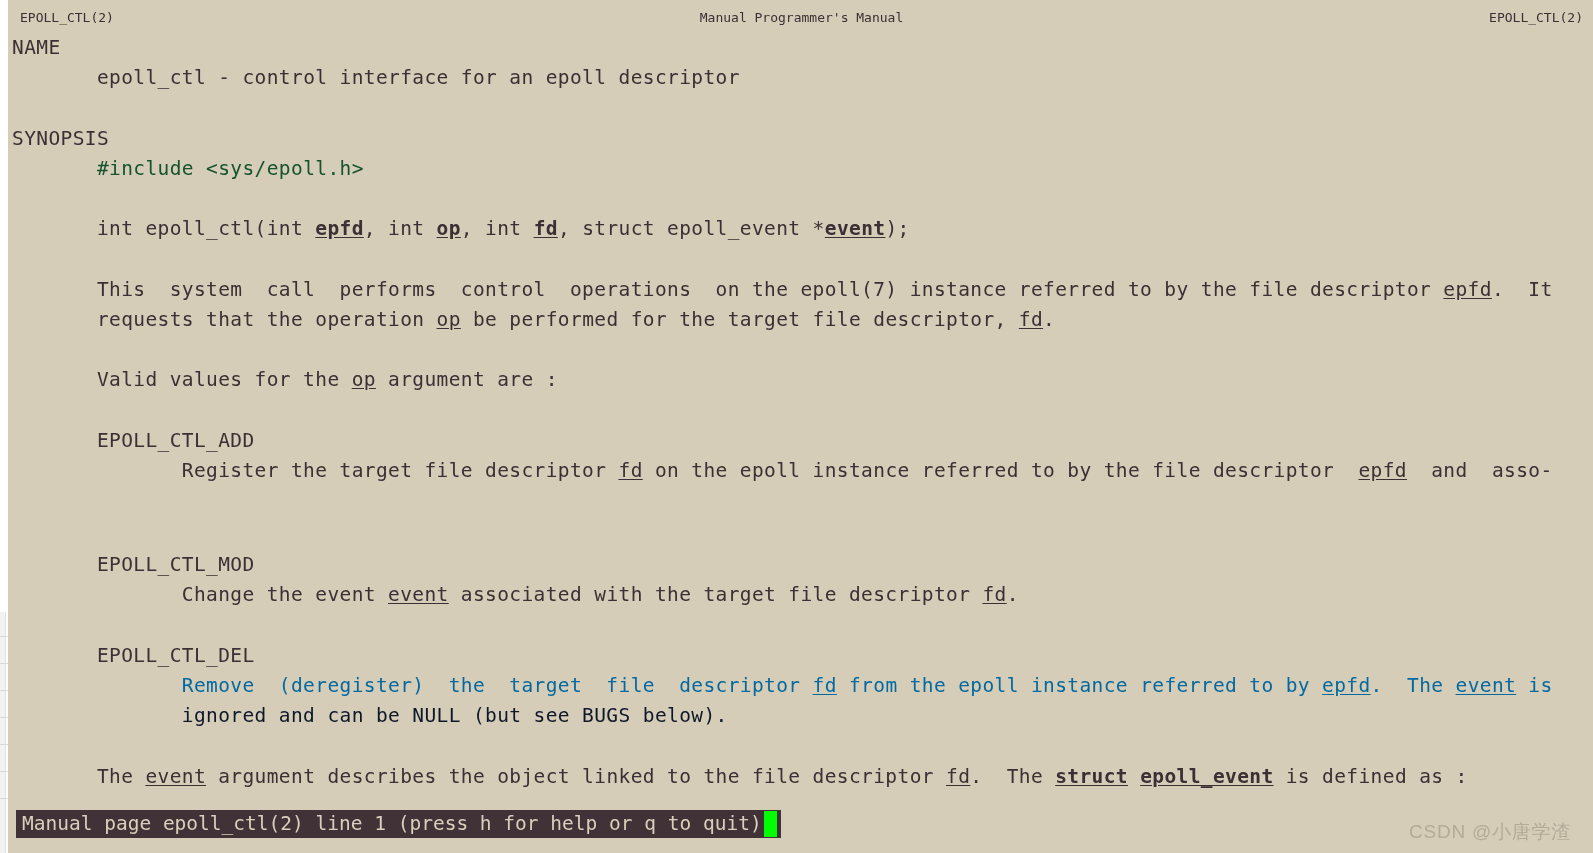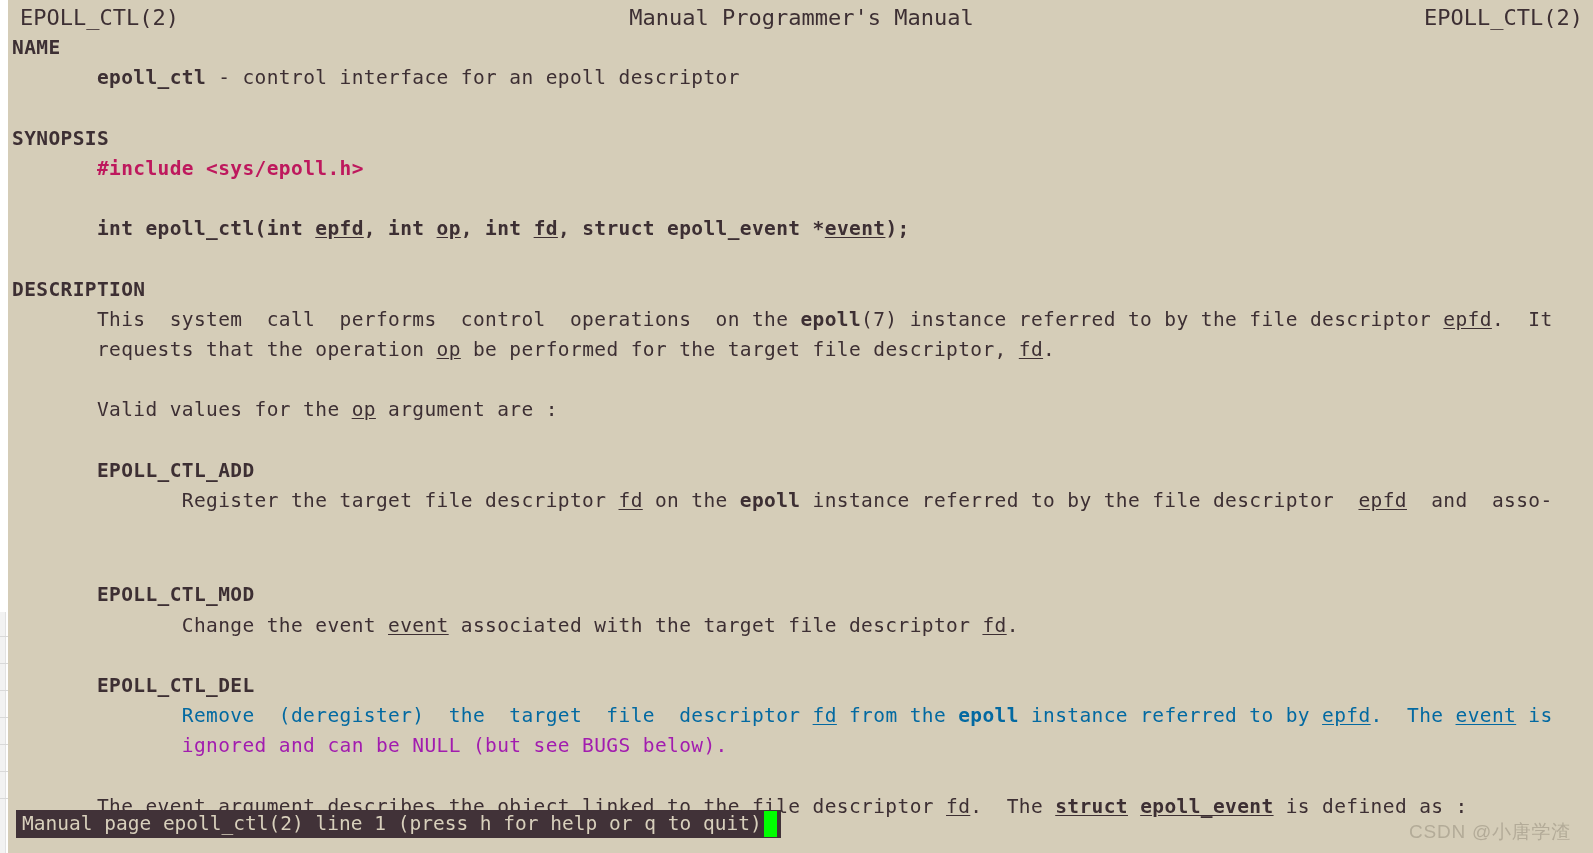--- a/index.html
+++ b/index.html
@@ -61,31 +61,31 @@
     line-height: 30.2px;
     font-size: 19.5px;
     letter-spacing: 0.02em;
     color: #3d2f33;
     white-space: pre;
     padding-left: 6px;
     font-family: "DejaVu Sans Mono", "Liberation Mono", monospace;
   }
   .line.blank { color: transparent; }
 
-  .b { font-weight: bold; }
+  .b { font-weight: normal; }
   .i { text-decoration: underline; text-underline-offset: 2px; }
   .bi { font-weight: bold; text-decoration: underline; text-underline-offset: 2px; }
 
   
   .hdr {
     display: flex;
     justify-content: space-between;
     height: 30.2px;
     line-height: 30.2px;
-    font-size: 22px;
+    font-size: 13px;
     color: #3d2f33;
     white-space: pre;
     padding: 0 10px 0 14px;
     box-sizing: border-box;
     font-family: "DejaVu Sans Mono", "Liberation Mono", monospace;
   }
 
   #status-bar {
     position: absolute;
     left: 10px;
@@ -144,43 +144,42 @@
       <span>EPOLL_CTL(2)</span>
       <span>Manual Programmer's Manual</span>
       <span>EPOLL_CTL(2)</span>
     </div>
 
     <div class="line" style="color: rgb(61, 47, 51);"><span class="b">NAME</span></div>
     <div class="line" style="color: rgb(61, 47, 51);">       <span class="b">epoll_ctl</span> - control interface for an epoll descriptor</div>
     <div class="line blank" style="color: rgb(61, 47, 51);"> </div>
 
     <div class="line" style="color: rgb(61, 47, 51);"><span class="b">SYNOPSIS</span></div>
-    <div class="line" style="color: #be185d;">       <span class="b">#include &lt;sys/epoll.h&gt;</span></div>
+    <div class="line" style="color: #14532d;">       <span class="b">#include &lt;sys/epoll.h&gt;</span></div>
     <div class="line blank" style="color: rgb(61, 47, 51);"> </div>
     <div class="line" style="color: rgb(61, 47, 51);">       <span class="b">int epoll_ctl(int </span><span class="bi">epfd</span><span class="b">, int </span><span class="bi">op</span><span class="b">, int </span><span class="bi">fd</span><span class="b">, struct epoll_event *</span><span class="bi">event</span><span class="b">);</span></div>
     <div class="line blank" style="color: rgb(61, 47, 51);"> </div>
 
-    <div class="line" style="color: rgb(61, 47, 51);"><span class="b">DESCRIPTION</span></div>
     <div class="line" style="color: rgb(61, 47, 51);">       This  system  call  performs  control  operations  on the <span class="b">epoll</span>(7) instance referred to by the file descriptor <span class="i">epfd</span>.  It</div>
     <div class="line" style="color: rgb(61, 47, 51);">       requests that the operation <span class="i">op</span> be performed for the target file descriptor, <span class="i">fd</span>.</div>
     <div class="line blank" style="color: rgb(61, 47, 51);"> </div>
     <div class="line" style="color: rgb(61, 47, 51);">       Valid values for the <span class="i">op</span> argument are :</div>
     <div class="line blank" style="color: rgb(61, 47, 51);"> </div>
 
     <div class="line" style="color: rgb(61, 47, 51);">       <span class="b">EPOLL_CTL_ADD</span></div>
     <div class="line" style="color: rgb(61, 47, 51);">              Register the target file descriptor <span class="i">fd</span> on the <span class="b">epoll</span> instance referred to by the file descriptor  <span class="i">epfd</span>  and  asso-</div>
     <div class="line blank" style="color: rgb(61, 47, 51);"> </div>
 
     <div class="line" style="color: rgb(61, 47, 51); margin-top: 34px;">       <span class="b">EPOLL_CTL_MOD</span></div>
     <div class="line" style="color: rgb(61, 47, 51);">              Change the event <span class="i">event</span> associated with the target file descriptor <span class="i">fd</span>.</div>
     <div class="line blank" style="color: rgb(61, 47, 51);"> </div>
 
     <div class="line" style="color: rgb(61, 47, 51);">       <span class="b">EPOLL_CTL_DEL</span></div>
     <div class="line" style="color: #0369a1;">              Remove  (deregister)  the  target  file  descriptor <span class="i">fd</span> from the <span class="b">epoll</span> instance referred to by <span class="i">epfd</span>.  The <span class="i">event</span> is</div>
-    <div class="line" style="color: #a21caf;">              ignored and can be NULL (but see BUGS below).</div>
+    <div class="line" style="color: #0f172a;">              ignored and can be NULL (but see BUGS below).</div>
     <div class="line blank" style="color: rgb(61, 47, 51);"> </div>
 
     <div class="line" style="color: rgb(61, 47, 51);">       The <span class="i">event</span> argument describes the object linked to the file descriptor <span class="i">fd</span>.  The <span class="bi">struct</span> <span class="bi">epoll_event</span> is defined as :</div>
     <div class="line blank" style="color: rgb(61, 47, 51);"> </div>
 
     <div class="line" style="color: rgb(61, 47, 51);"></div>
 
   </div>
 
   <div id="status-bar" style="background: rgb(65, 50, 56); color: rgb(216, 208, 188);">

